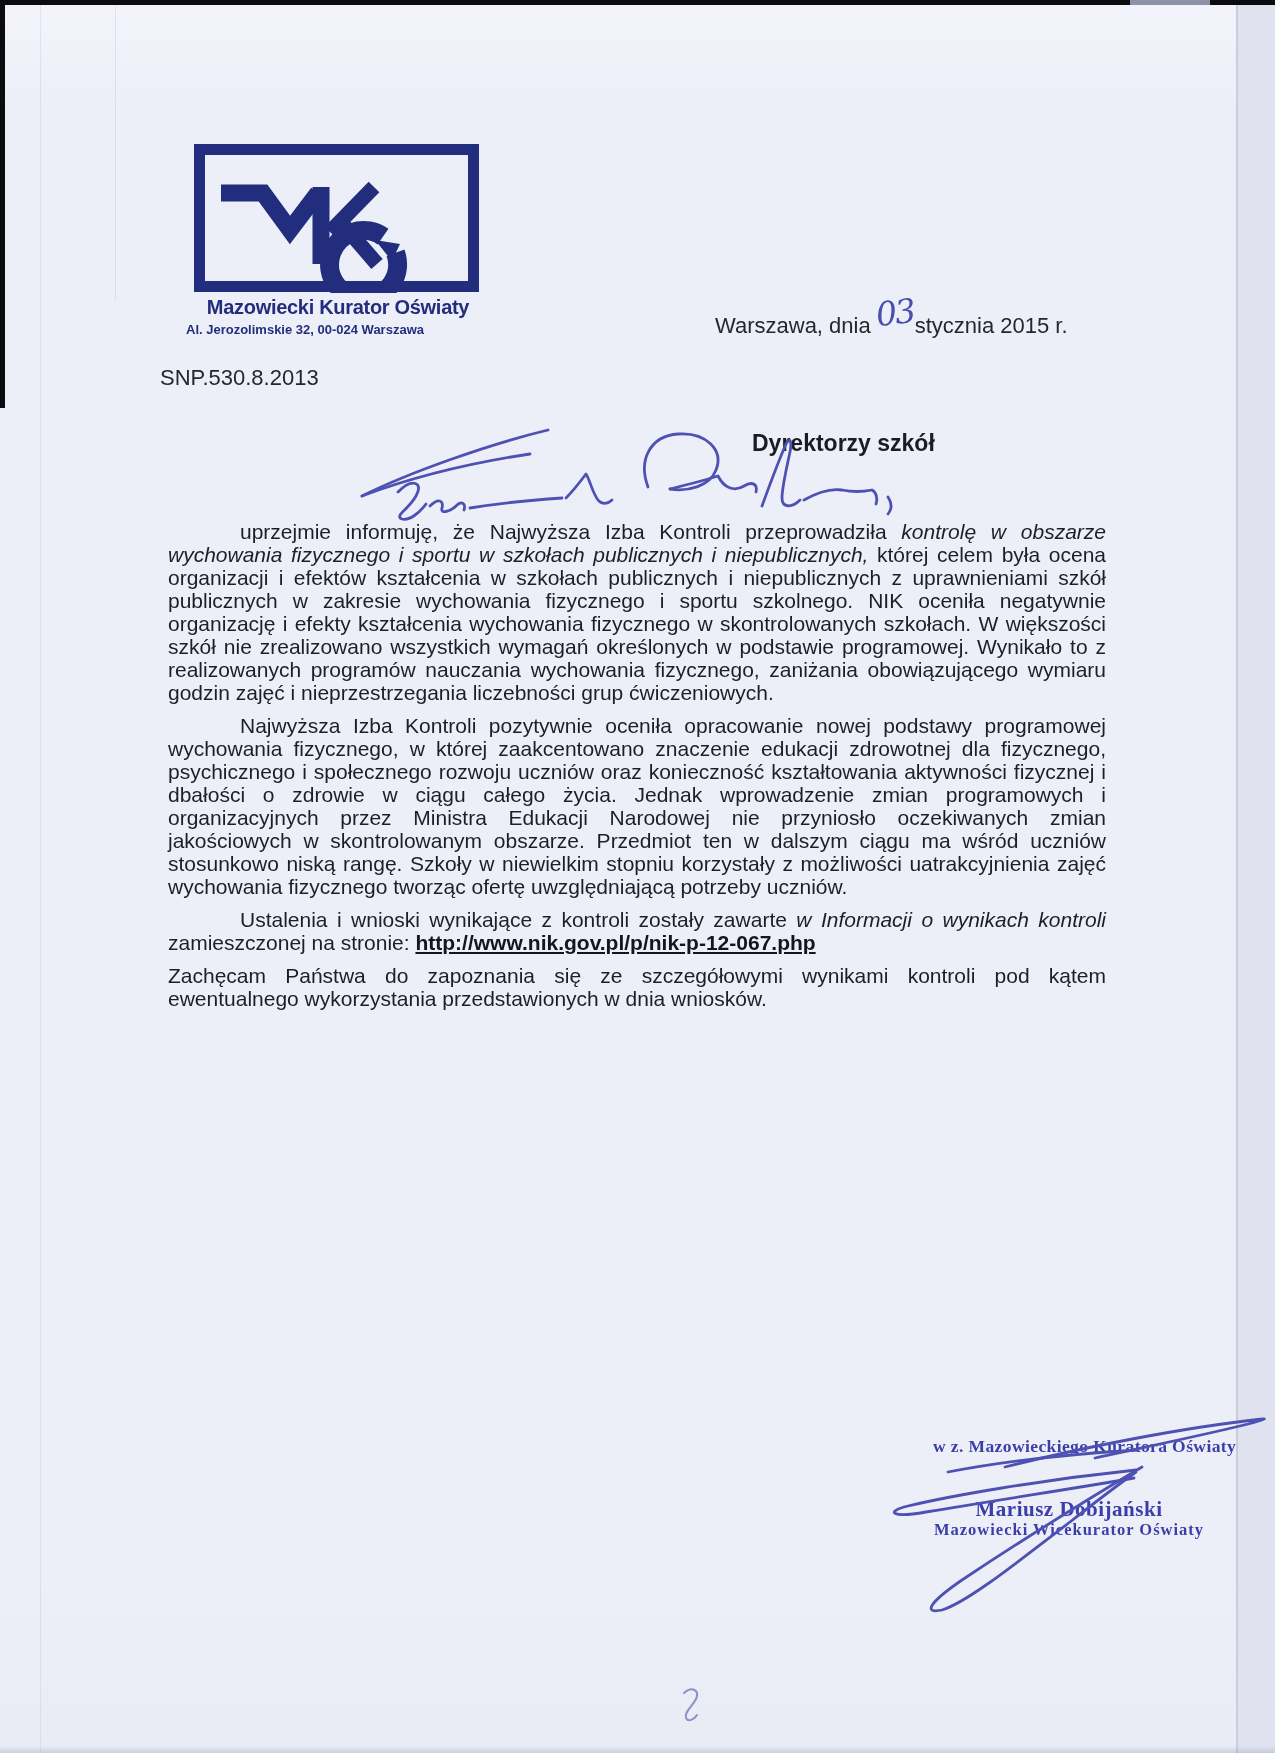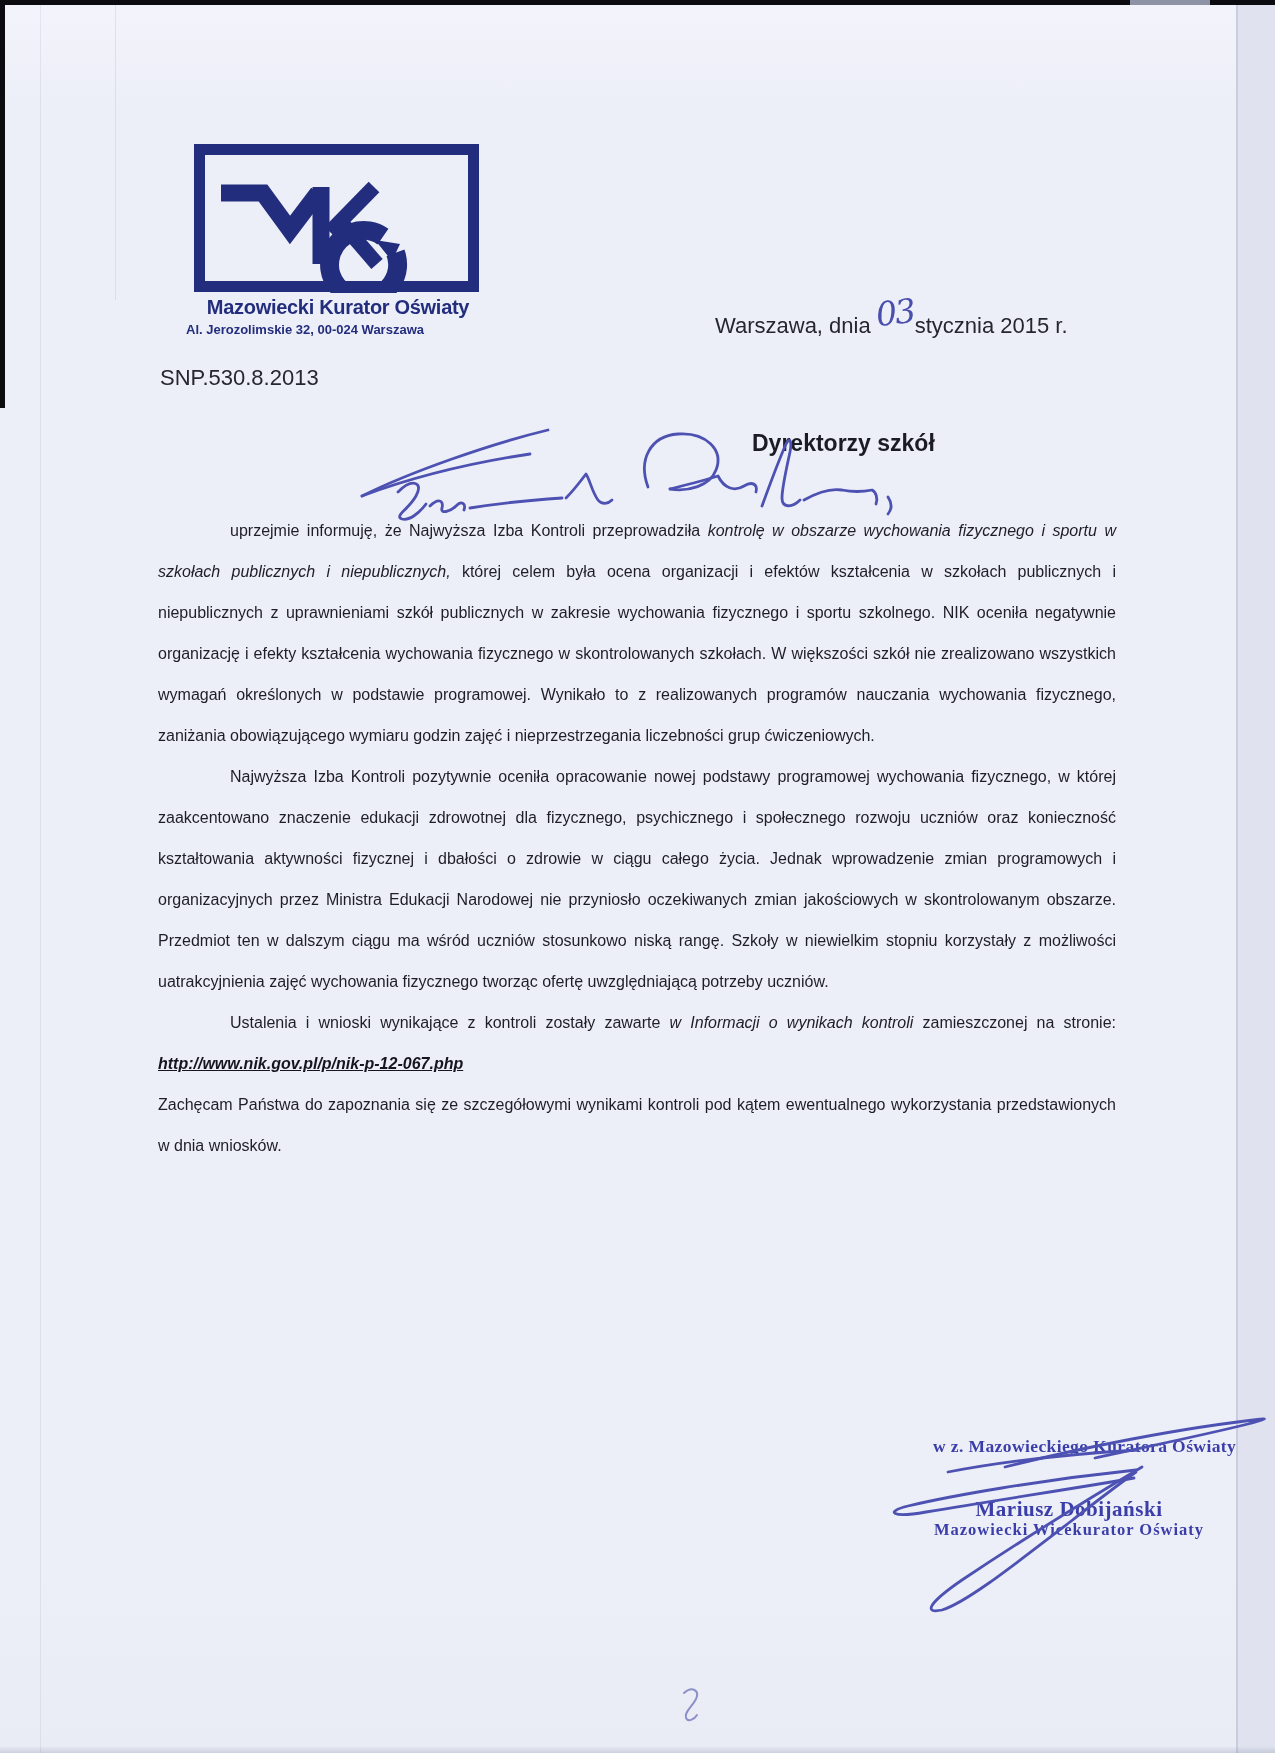--- a/index.html
+++ b/index.html
@@ -29,24 +29,24 @@
   .org-address{position:absolute;left:186px;top:322px;width:304px;text-align:left;
     font-size:13px;font-weight:bold;color:#232d7d;white-space:nowrap;}
   .date-line{position:absolute;left:715px;top:312px;font-size:22px;color:#26262e;white-space:nowrap;}
   .hw-day{display:inline-block;font-family:"DejaVu Serif", serif;font-style:italic;
     font-size:33px;line-height:20px;color:#4a4fae;transform:rotate(-7deg);
     position:relative;top:-9px;margin:0 1px 0 5px;letter-spacing:-2px;}
   .ref-number{position:absolute;left:160px;top:365px;font-size:22px;color:#26262e;}
   .recipient{position:absolute;left:752px;top:430px;font-size:23px;font-weight:bold;color:#1b1b24;}
   
   .body-text{position:absolute;left:158px;top:510px;width:958px;}
-  .body-text p{margin:0;font-size:16px;line-height:41px;text-align:justify;color:#1e1e28;}
+  .body-text p{margin:10px;font-size:21px;line-height:23px;text-align:justify;color:#1e1e28;}
   .body-text p.indent{text-indent:72px;}
   .seg-italic{font-style:italic;}
-  .seg-link{font-weight:bold;text-decoration:underline;color:#15151d;font-style:italic;}
+  .seg-link{font-weight:bold;text-decoration:underline;color:#15151d;}
   
   .stamp-line{position:absolute;left:933px;width:272px;text-align:center;color:#3b3ea8;
     font-family:"Liberation Serif", serif;white-space:nowrap;}
   .stamp-onbehalf{top:1436px;font-size:17.5px;font-weight:bold;letter-spacing:0.4px;}
   .stamp-name{top:1497px;font-size:21px;font-weight:bold;letter-spacing:0.5px;text-align:center;}
   .stamp-title{top:1520px;font-size:16.5px;font-weight:bold;letter-spacing:1px;}
   
   .sig{position:absolute;pointer-events:none;}
   .sig path{fill:none;stroke:#4d52b2;stroke-width:2.8;stroke-linecap:round;stroke-linejoin:round;}
   .sig.faint path{stroke:#8d90c9;stroke-width:2;}

